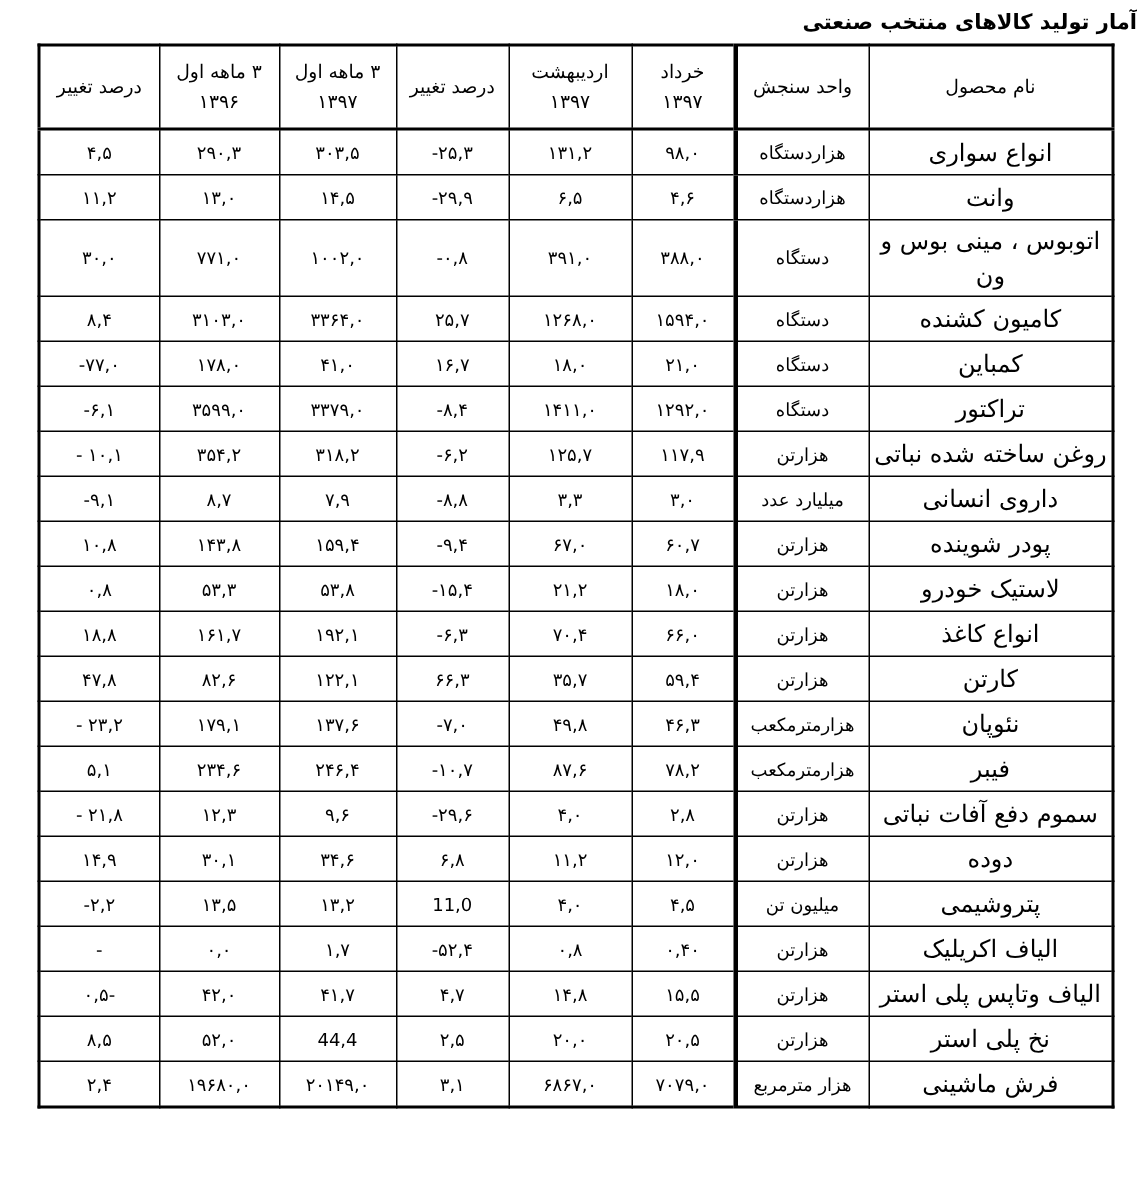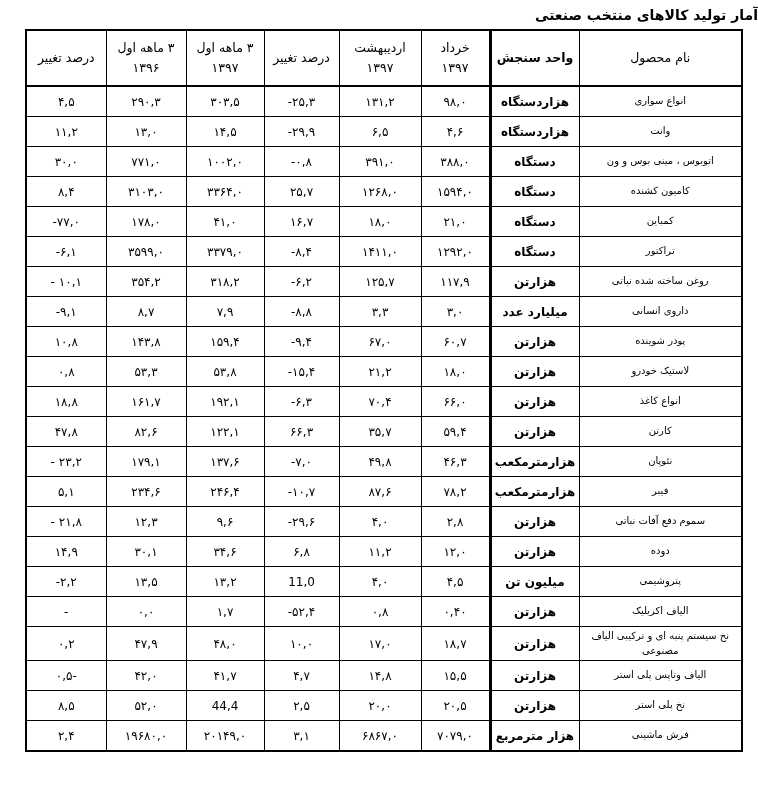--- a/index.html
+++ b/index.html
@@ -26,23 +26,23 @@
   col.c-q1396{width:80px;}
   col.c-pct2{width:80px;}
   th,td{
     border:1px solid #000;text-align:center;vertical-align:middle;
     padding:1px 2px;overflow:hidden;
   }
   thead th{height:52px;font-weight:normal;font-size:12.5px;line-height:1.6;}
   thead th .hline{display:block;}
   tbody td{height:25px;font-size:12px;}
   td.num{direction:ltr;unicode-bidi:embed;font-size:12px;}
-  td.product{font-size:10px;line-height:1.45;padding:2px 2px;}
+  td.product{font-size:16px;line-height:1.45;padding:2px 2px;}
   td.unit{font-size:12px;margin-top:25px;}
-  .thick-sep{border-left:3px solid #000 !important;font-weight:bold;}
+  .thick-sep{border-left:3px solid #000 !important;}
   thead tr{border-bottom:2px solid #000;}
 </style>
 </head>
 <body>
 
 <div class="title">آمار تولید کالاهای منتخب صنعتی</div>
 
 <div class="table-wrap">
   <table>
     <colgroup>
@@ -254,30 +254,20 @@
           <td class="product">الیاف اکریلیک</td>
           <td class="unit thick-sep">هزارتن</td>
           <td class="num">۰,۴۰</td>
           <td class="num">۰,۸</td>
           <td class="num">-۵۲,۴</td>
           <td class="num">۱,۷</td>
           <td class="num">۰,۰</td>
           <td class="num">-</td>
         </tr>
         <tr>
-          <td class="product">نخ سیستم پنبه ای و ترکیبی الیاف مصنوعی</td>
-          <td class="unit thick-sep">هزارتن</td>
-          <td class="num">۱۸,۷</td>
-          <td class="num">۱۷,۰</td>
-          <td class="num">۱۰,۰</td>
-          <td class="num">۴۸,۰</td>
-          <td class="num">۴۷,۹</td>
-          <td class="num">۰,۲</td>
-        </tr>
-        <tr>
           <td class="product">الیاف وتاپس پلی استر</td>
           <td class="unit thick-sep">هزارتن</td>
           <td class="num">۱۵,۵</td>
           <td class="num">۱۴,۸</td>
           <td class="num">۴,۷</td>
           <td class="num">۴۱,۷</td>
           <td class="num">۴۲,۰</td>
           <td class="num">۰,۵-</td>
         </tr>
         <tr>

